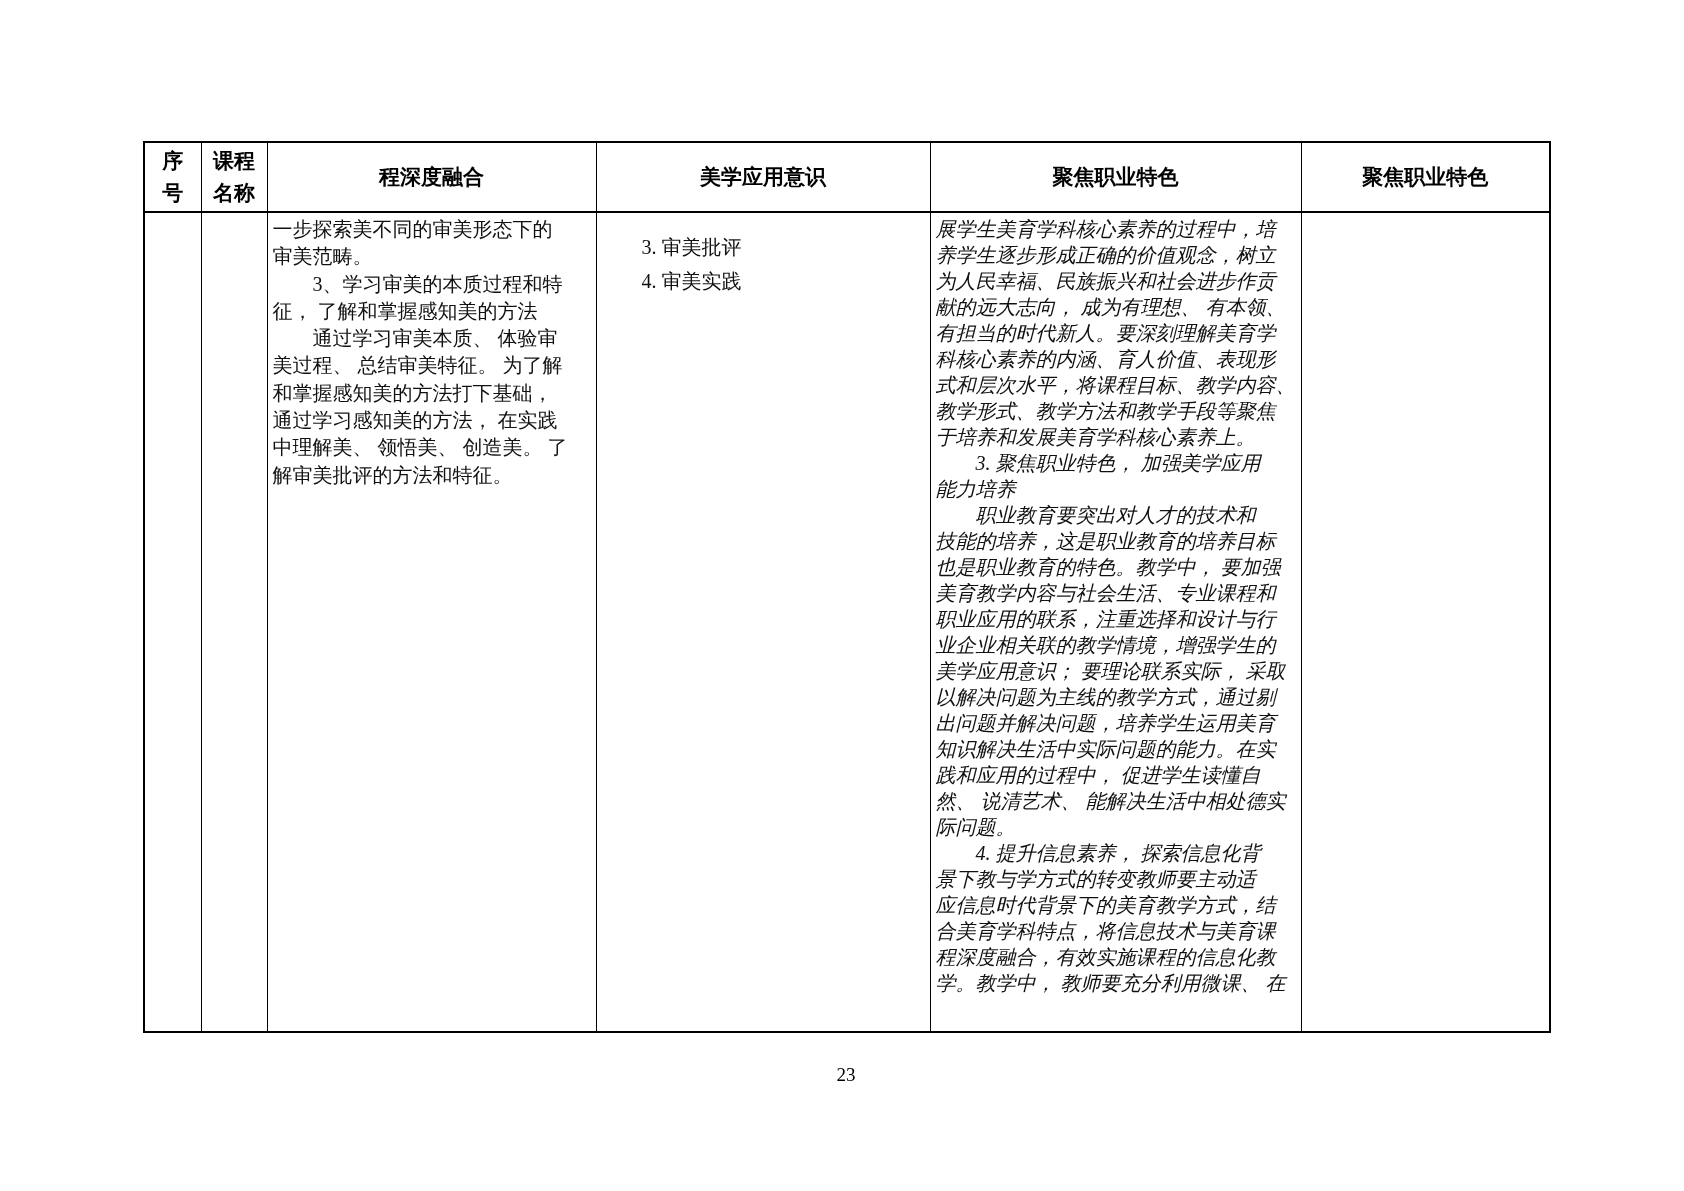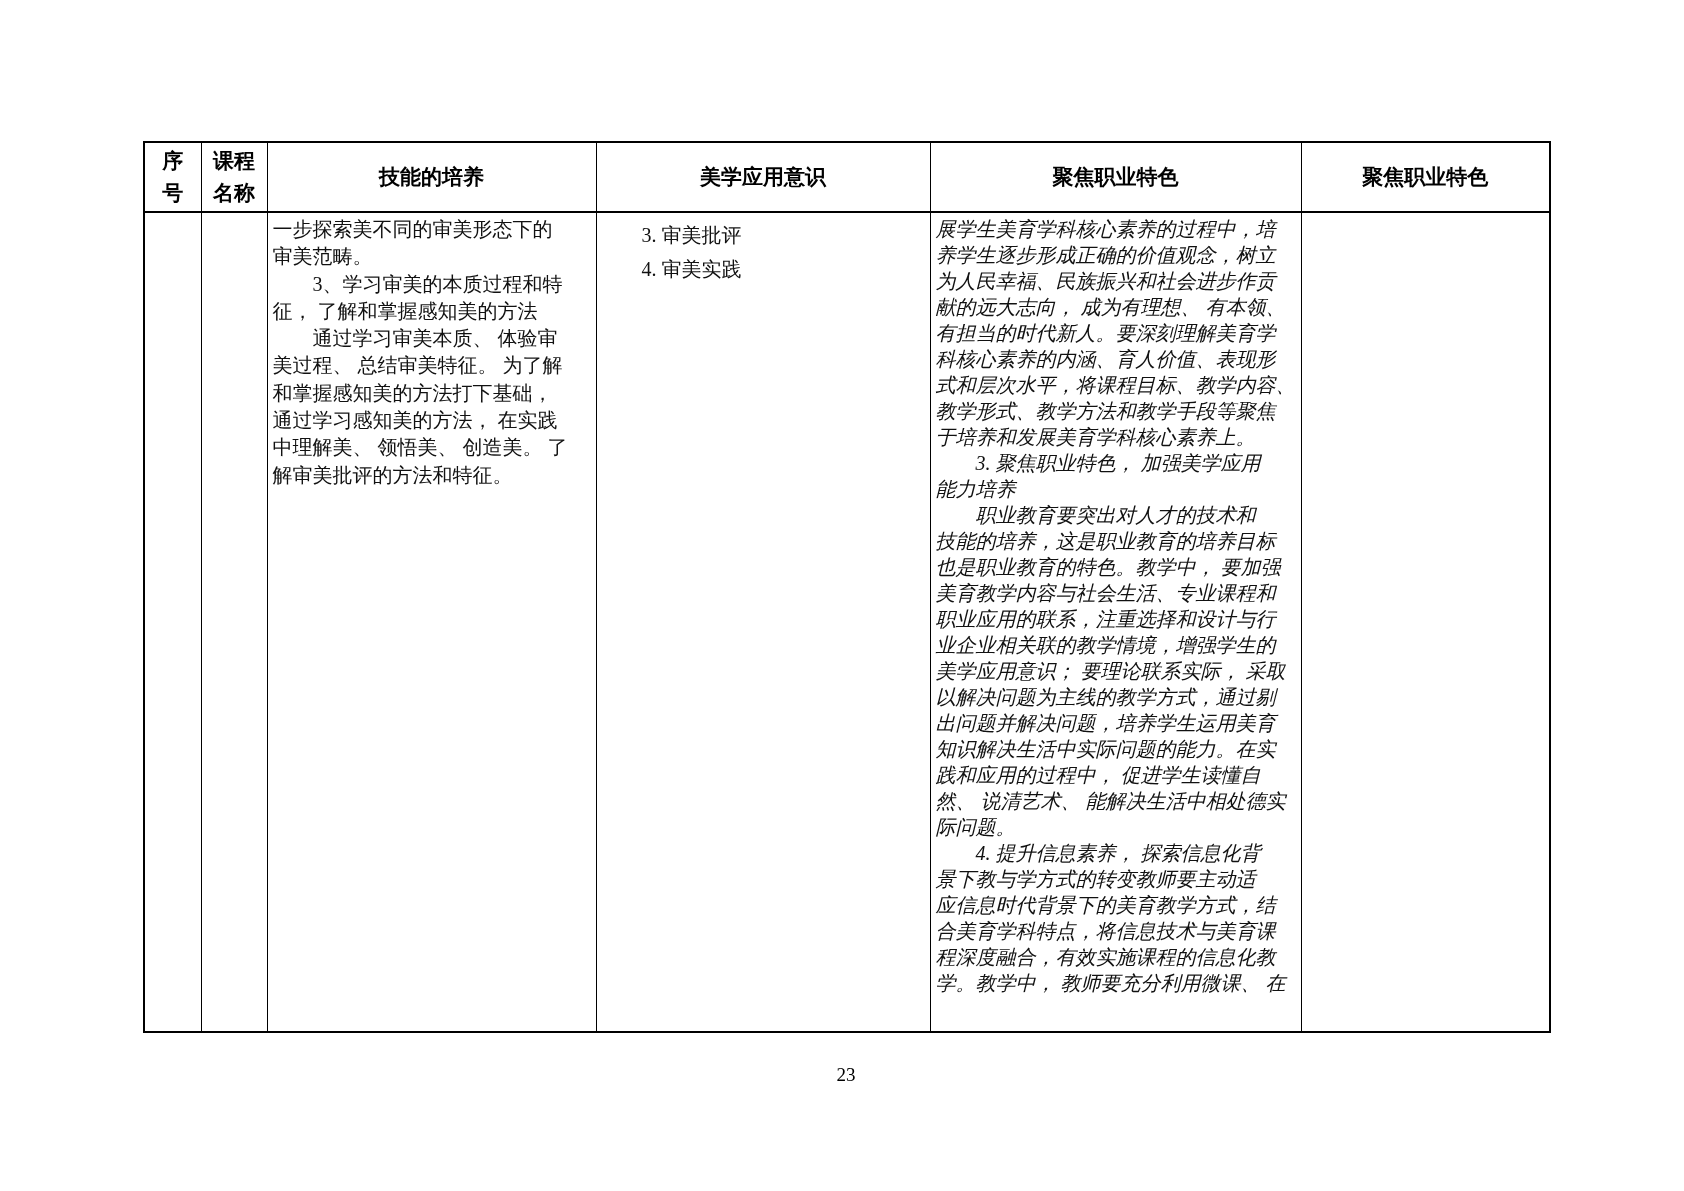--- a/index.html
+++ b/index.html
@@ -41,21 +41,21 @@
   .course-table td {
     vertical-align: top;
     font-size: 20px;
     color: #111;
   }
   .cell-text {
     white-space: pre-wrap;
     padding: 3px 4px 0 5px;
   }
   .objectives-text  { line-height: 27.3px; }
-  .content-text     { line-height: 34px; padding-top: 5px; }
+  .content-text     { line-height: 34px; padding-top: 17px; }
   .requirements-text{ line-height: 26px; font-style: italic; }
   .page-number {
     position: absolute;
     left: 4px;
     top: 1064px;
     width: 100%;
     text-align: center;
     font-size: 19px;
     color: #000;
   }
@@ -80,21 +80,21 @@
       <col class="c-cont">
         <col class="c-req">
         <col class="c-ideo">
     </colgroup>
     <thead>
       <tr>
         <th>序
 号</th>
         <th>课程
 名称</th>
-        <th>技能的培养</th>
+        <th>程深度融合</th>
         <th>美学应用意识</th>
         <th>聚焦职业特色</th>
         <th>聚焦职业特色</th>
       </tr>
     </thead>
     <tbody>
       <tr>
         <td>
           <div class="cell-text"></div>
         </td>

